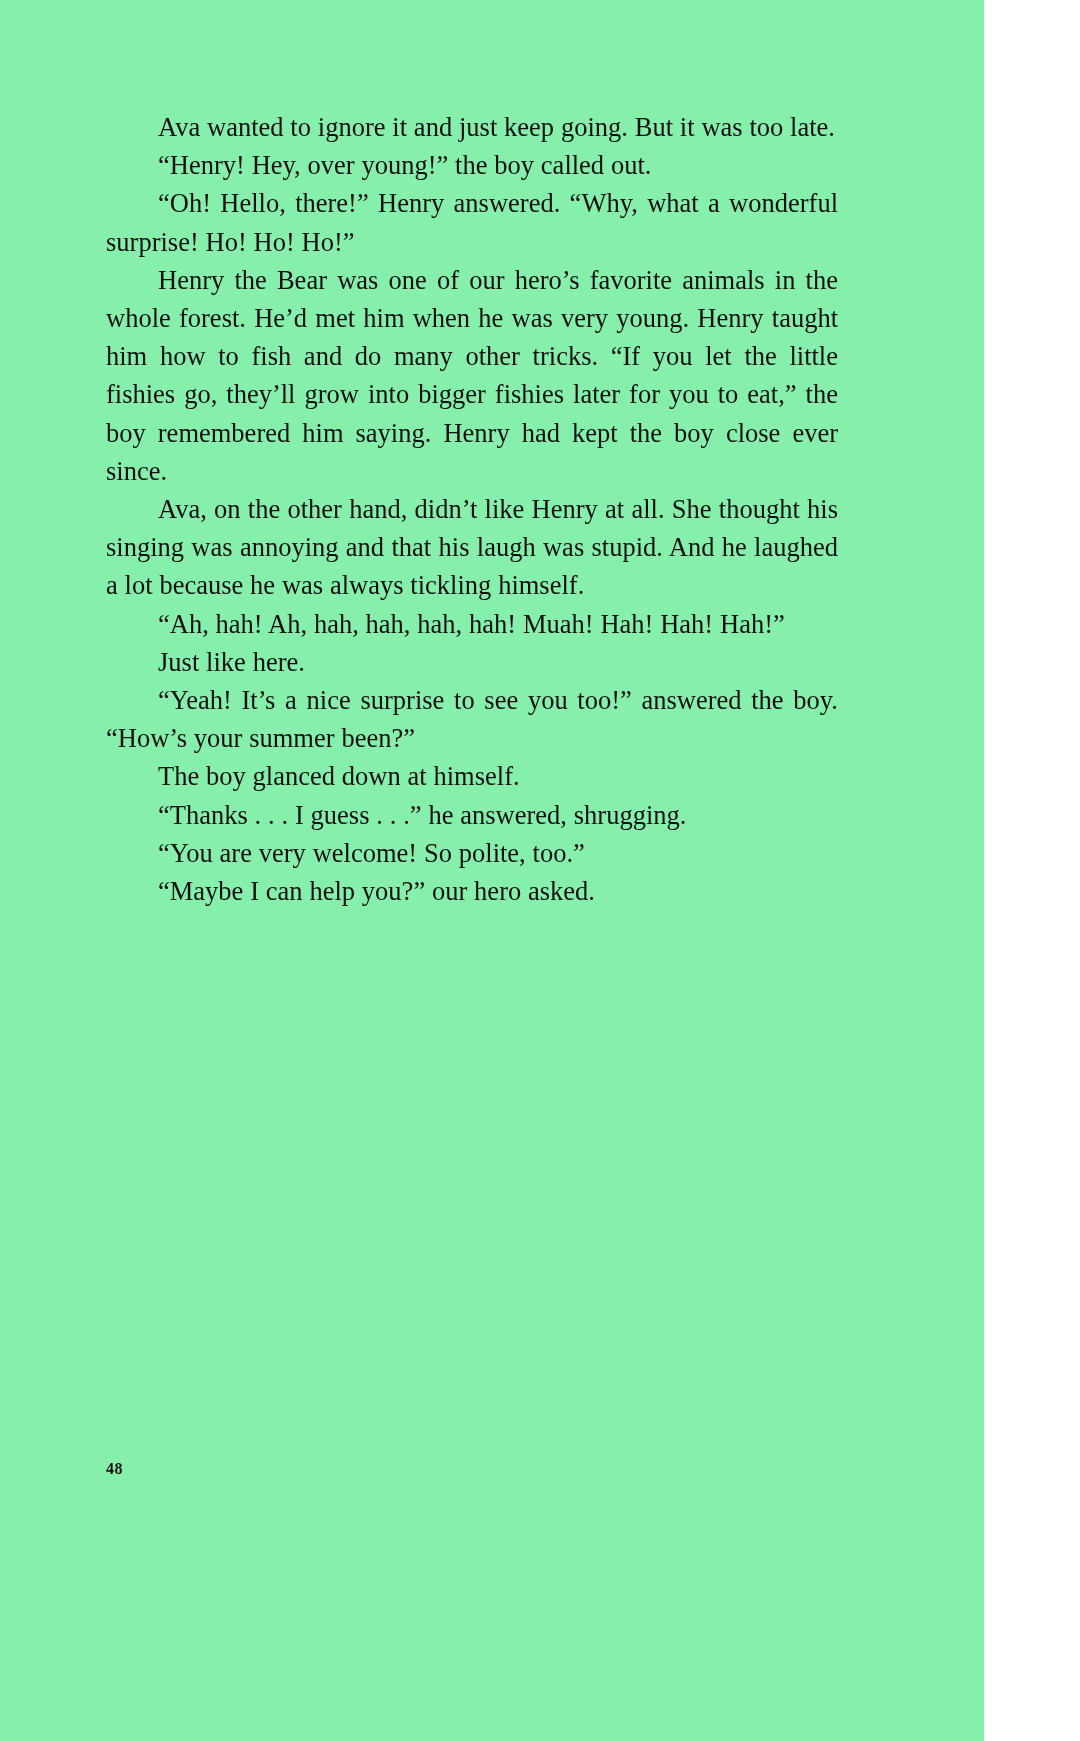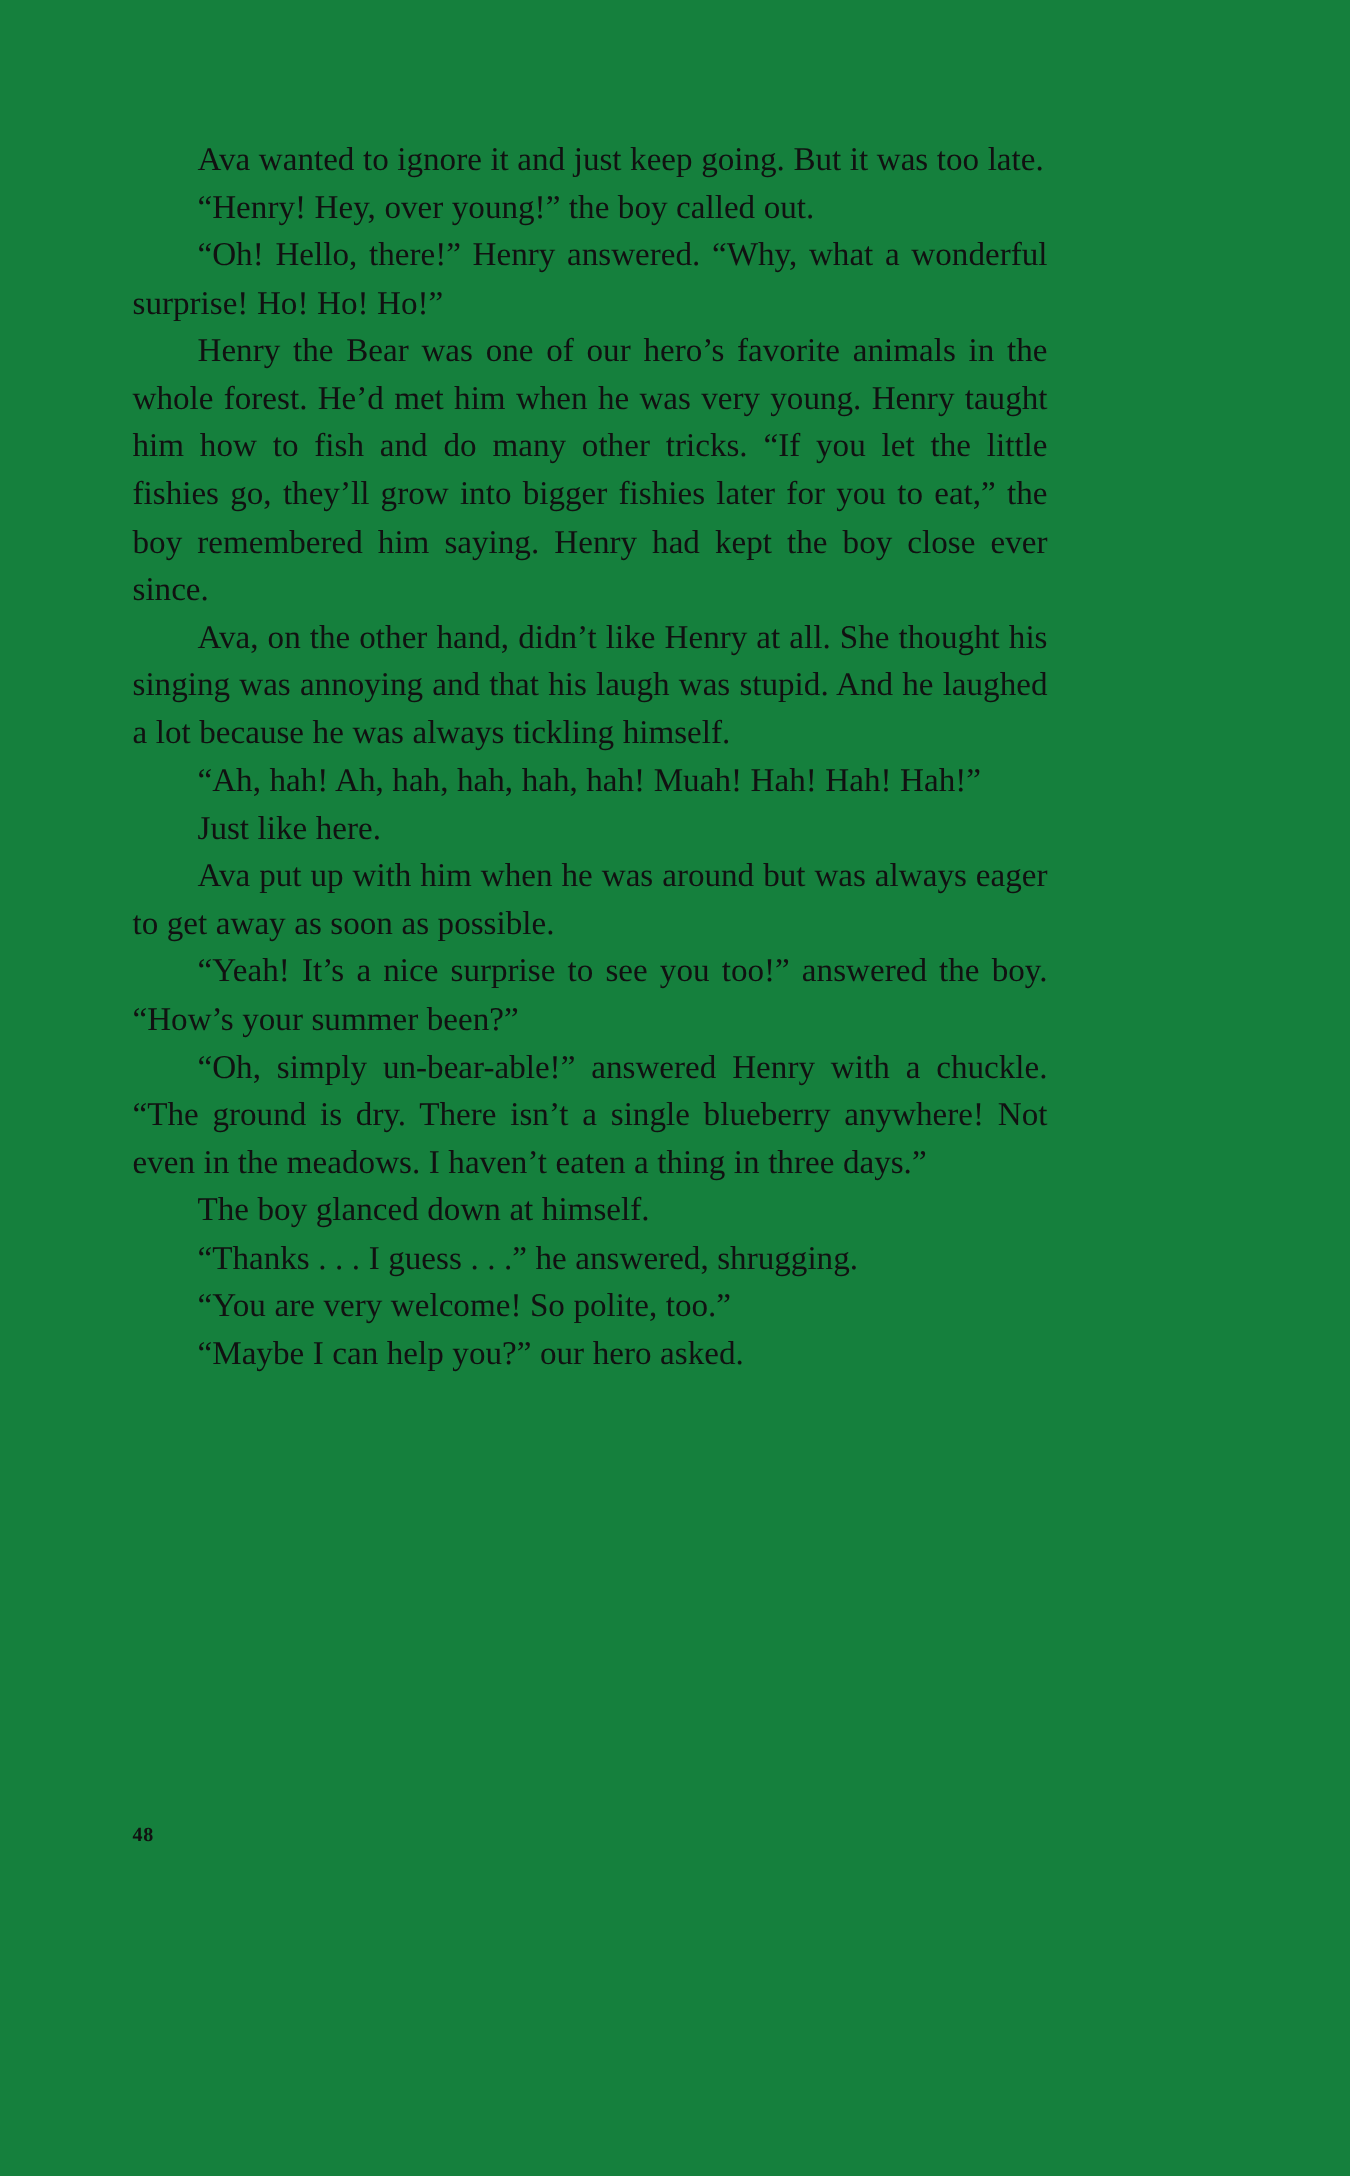--- a/index.html
+++ b/index.html
@@ -12,23 +12,23 @@
     height: 1741px;
     font-family: "Liberation Serif", "DejaVu Serif", serif;
     color: #111111;
     position: relative;
     overflow: hidden;
   }
   .page {
     position: absolute;
     left: 0;
     top: 0;
-    width: 1080px;
+    width: 984px;
     height: 1741px;
-    background: #15803d;
+    background: #86efac;
   }
   .text-block {
     position: absolute;
     left: 106px;
     top: 108px;
     width: 732px;
   }
   p.para {
     margin: 0;
     font-size: 26.5px;
@@ -56,23 +56,21 @@
 <div class="page">
 
   <div class="text-block">
     <p class="para">Ava wanted to ignore it and just keep going. But it was too late.</p>
     <p class="para">“Henry! Hey, over young!” the boy called out.</p>
     <p class="para">“Oh! Hello, there!” Henry answered. “Why, what a wonderful surprise! Ho! Ho! Ho!”</p>
     <p class="para">Henry the Bear was one of our hero’s favorite animals in the whole forest. He’d met him when he was very young. Henry taught him how to fish and do many other tricks. “If you let the little fishies go, they’ll grow into bigger fishies later for you to eat,” the boy remembered him saying. Henry had kept the boy close ever since.</p>
     <p class="para">Ava, on the other hand, didn’t like Henry at all. She thought his singing was annoying and that his laugh was stupid. And he laughed a lot because he was always tickling himself.</p>
     <p class="para">“Ah, hah! Ah, hah, hah, hah, hah! Muah! Hah! Hah! Hah!”</p>
     <p class="para">Just like here.</p>
-    <p class="para">Ava put up with him when he was around but was always eager to get away as soon as possible.</p>
     <p class="para">“Yeah! It’s a nice surprise to see you too!” answered the boy. “How’s your summer been?”</p>
-    <p class="para">“Oh, simply un-bear-able!” answered Henry with a chuckle. “The ground is dry. There isn’t a single blueberry anywhere! Not even in the meadows. I haven’t eaten a thing in three days.”</p>
     <p class="para">The boy glanced down at himself.</p>
     <p class="para">“Thanks . . . I guess . . .” he answered, shrugging.</p>
     <p class="para">“You are very welcome! So polite, too.”</p>
     <p class="para">“Maybe I can help you?” our hero asked.</p>
   </div>
 
   <div class="folio">48</div>
 
 </div>
 

